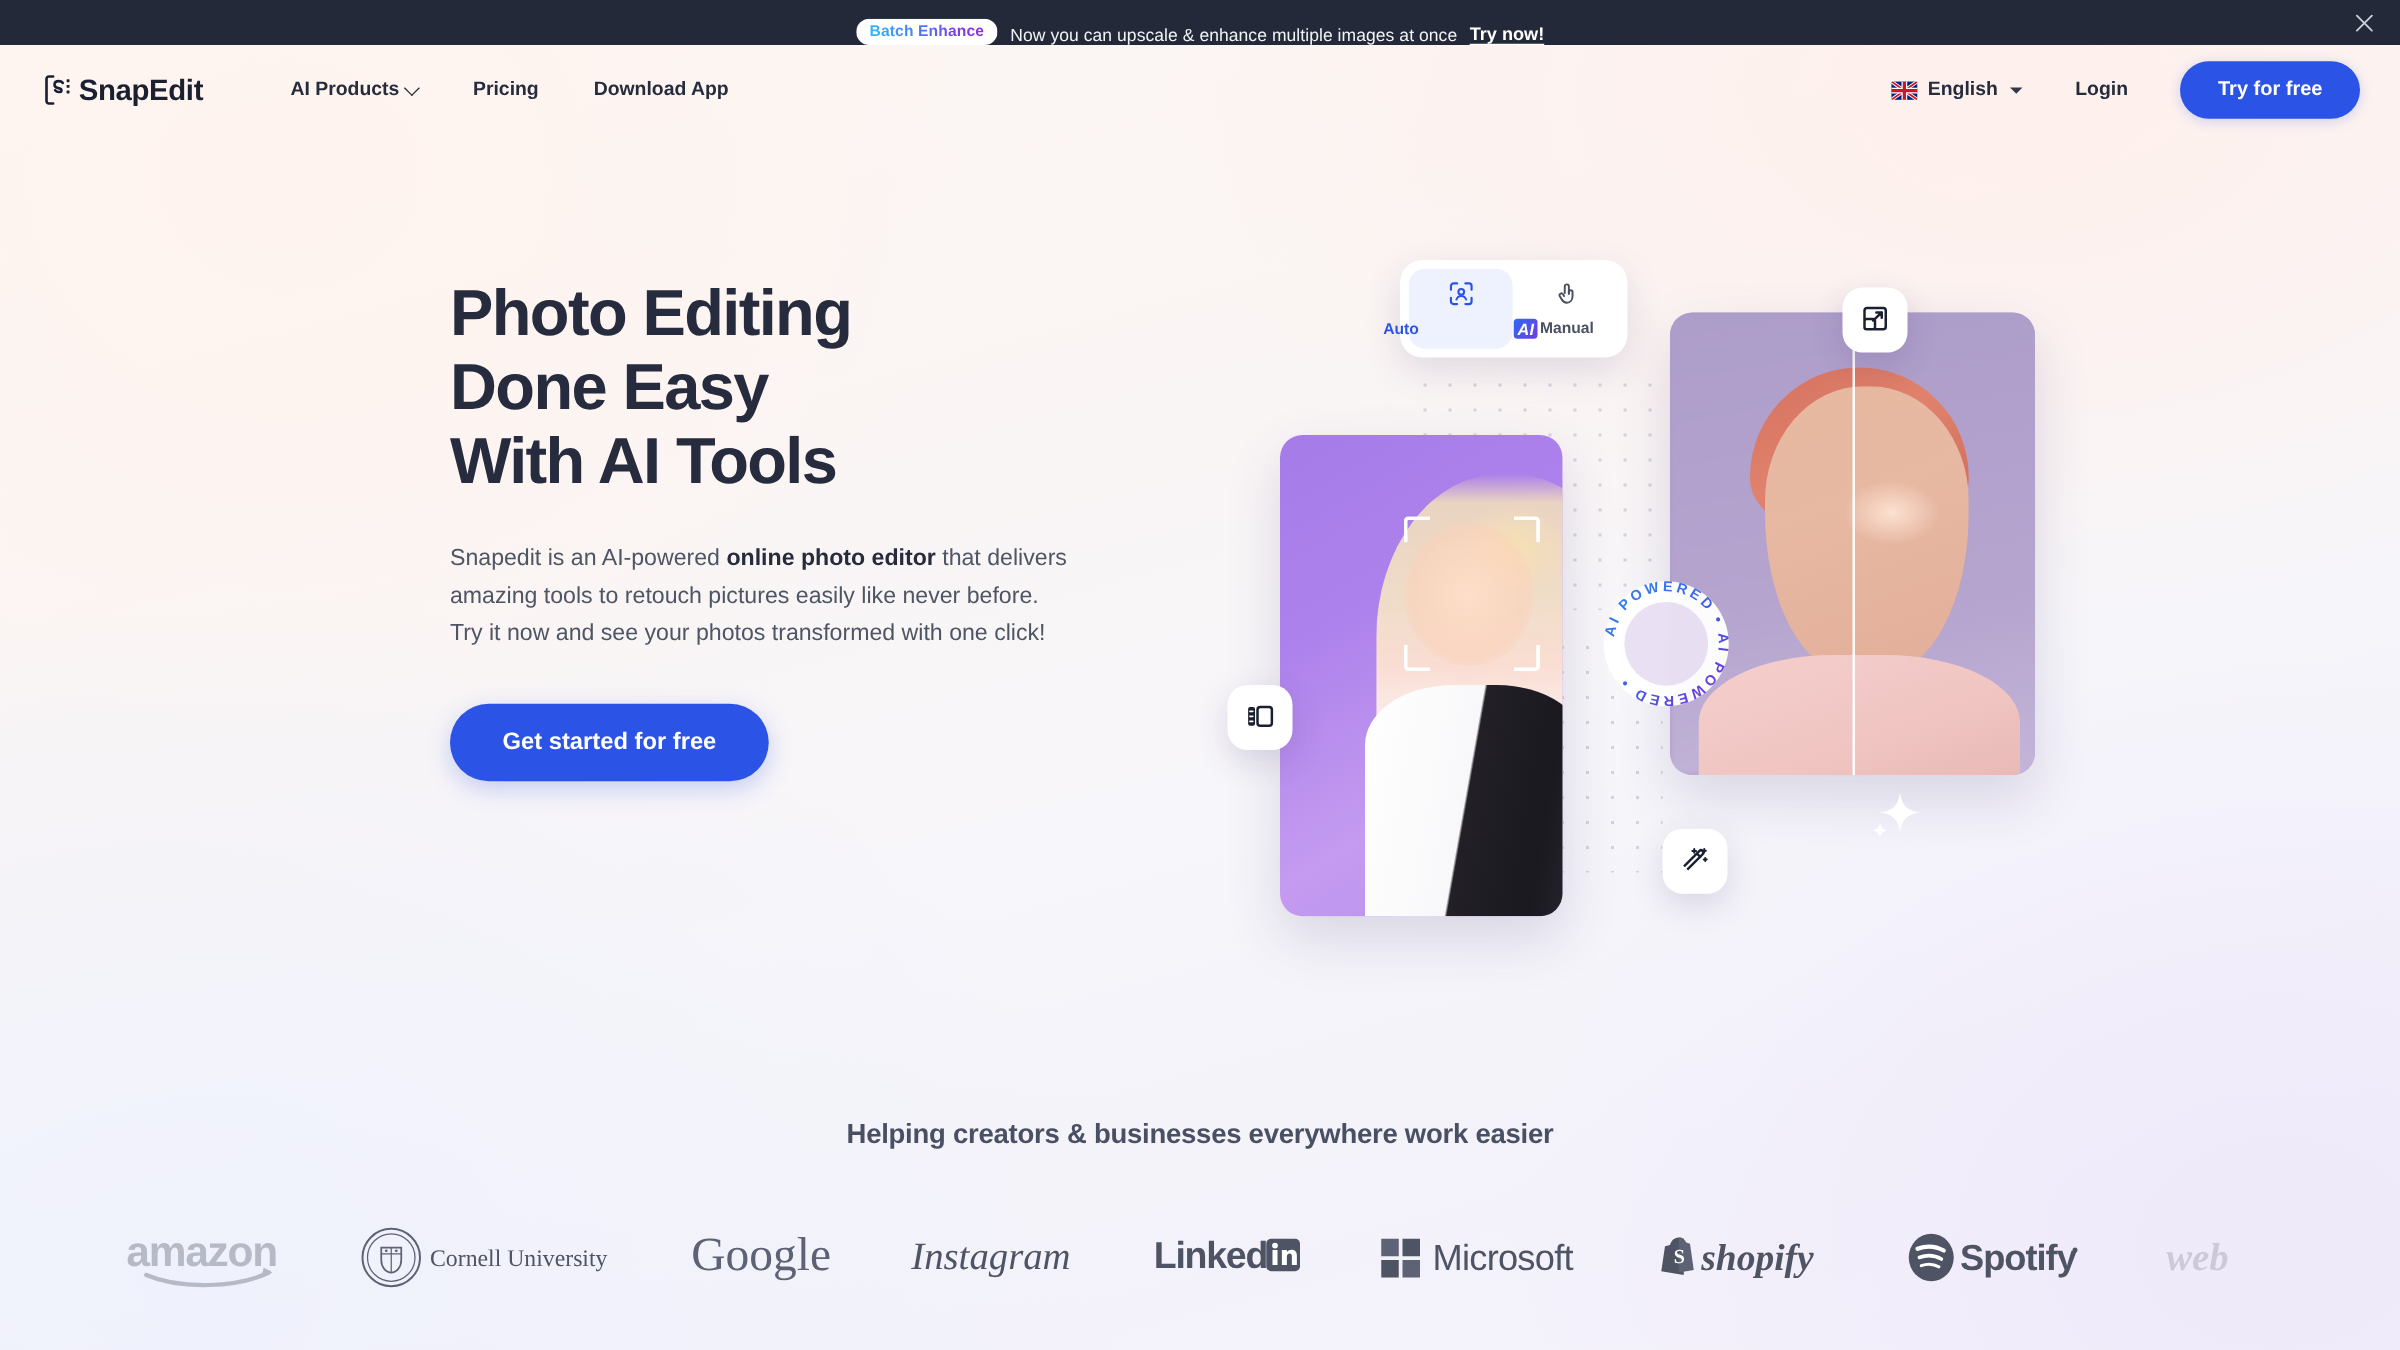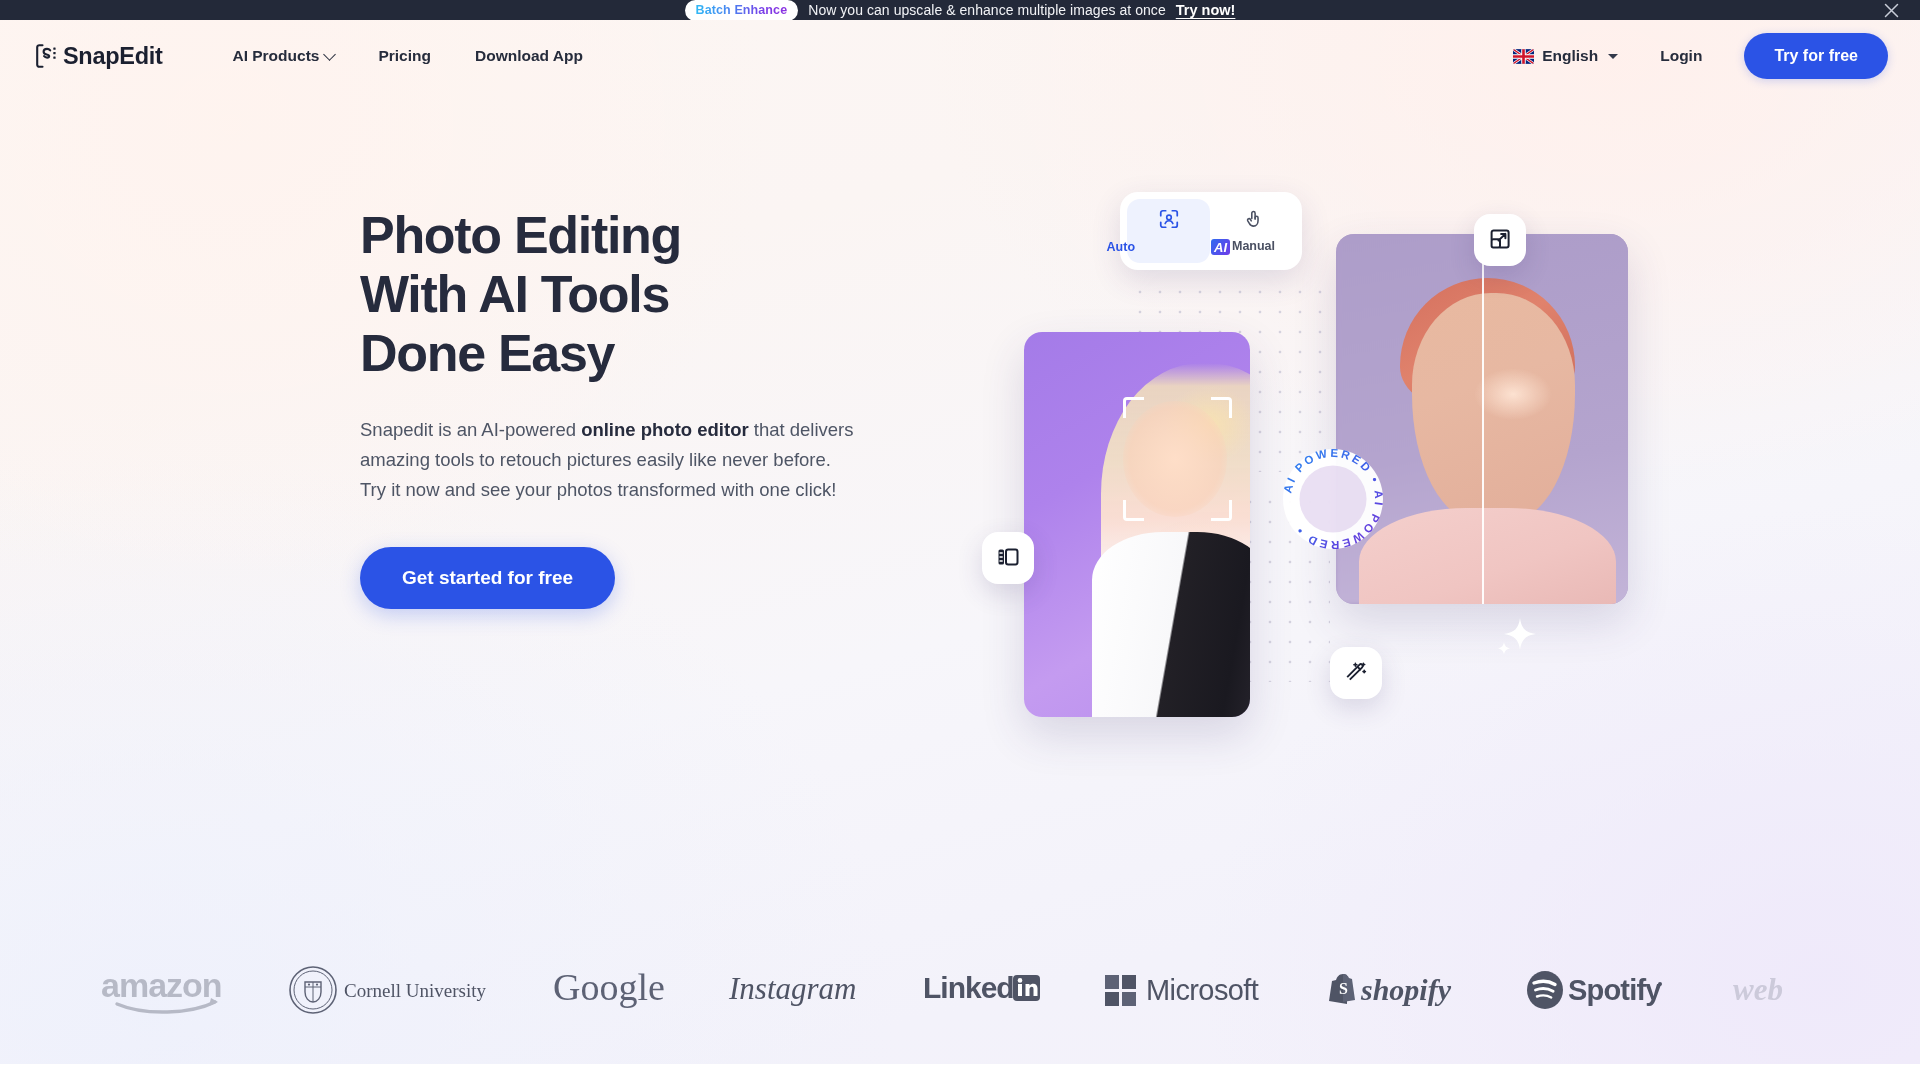--- a/index.html
+++ b/index.html
@@ -9,24 +9,24 @@
     width: 1920px;
     height: 1080px;
     overflow: hidden;
     font-family: "Liberation Sans", sans-serif;
     background: #ffffff;
   }
 
   
   .announce-bar {
     position: relative;
-    height: 20px;
+    height: 36px;
     background: #232939;
     display: flex;
-    align-items: center;
+    align-items: flex-end;
     justify-content: center;
     gap: 10px;
   }
   .announce-badge {
     background: #ffffff;
     border-radius: 999px;
     padding: 3px 11px 4px;
     font-size: 12.5px;
     font-weight: 700;
     letter-spacing: .1px;
@@ -490,22 +490,22 @@
       <button class="login-btn">Login</button>
       <button class="try-btn">Try for free</button>
     </div>
   </nav>
 
   <section class="hero">
 
     <div class="hero-left">
       <h1 class="hero-h1">
         <span>Photo Editing</span>
+        <span>Done Easy</span>
         <span>With AI Tools</span>
-        <span>Done Easy</span>
       </h1>
       <p class="hero-p"><span>Snapedit is an AI-powered </span><b>online photo editor</b><span> that delivers amazing tools to retouch pictures easily like never before. Try it now and see your photos transformed with one click!</span></p>
       <button class="hero-cta">Get started for free</button>
     </div>
 
     <div class="hero-visual">
 
       <div class="dot-grid dots-a"></div>
       <div class="dot-grid dots-b"></div>
 
@@ -610,20 +610,21 @@
       <span class="sparkle">
         <svg width="56" height="48" viewBox="0 0 56 48" fill="none" aria-hidden="true">
           <path d="M28 6 C29.5 16.5 33.5 20.5 44 22 C33.5 23.5 29.5 27.5 28 38 C26.5 27.5 22.5 23.5 12 22 C22.5 20.5 26.5 16.5 28 6 Z" fill="#ffffff"></path>
           <path d="M12 30 C12.7 34 14.2 35.6 18 36.4 C14.2 37.1 12.7 38.7 12 42.6 C11.3 38.7 9.7 37.1 6 36.4 C9.7 35.6 11.3 34 12 30 Z" fill="#ffffff"></path>
         </svg>
       </span>
     </div>
   </section>
 
   <section class="logos-section">
+    <div class="logos-title">Helping creators &amp; businesses everywhere work easier</div>
 
     <div class="logos-row">
 
       <div class="logo-item logo-edge" style="margin-left:-56px;">
         <svg width="132" height="52" viewBox="0 0 132 52" aria-hidden="true">
           <text x="2" y="33" font-family="'Liberation Sans', sans-serif" font-size="34" font-weight="700" fill="#4F5465" letter-spacing="-1">amazon</text>
           <path d="M18 40 C46 52 92 50 116 38" stroke="#4F5465" stroke-width="3.4" fill="none" stroke-linecap="round"></path>
           <path d="M112 34 l7 4 -9 4" fill="#4F5465"></path>
         </svg>
       </div>

